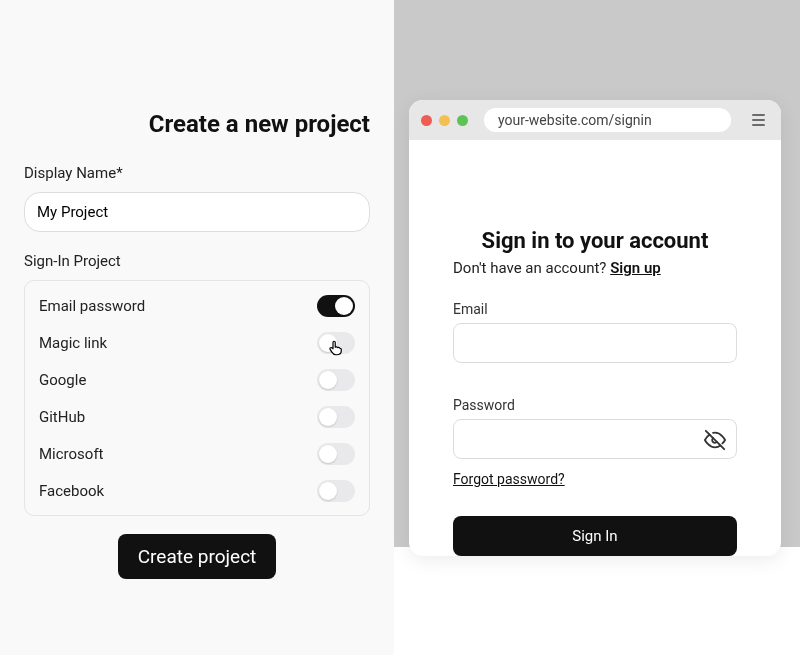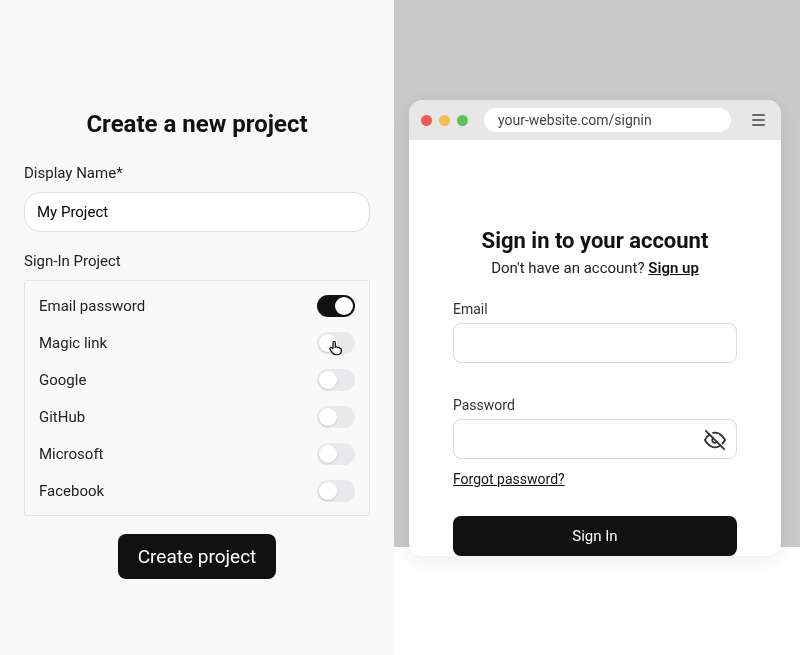--- a/index.html
+++ b/index.html
@@ -1,43 +1,43 @@
 <!DOCTYPE html>
 <html><head>
 <meta charset="utf-8">
 <style>
   * { box-sizing: border-box; margin: 0; padding: 0; font-family: -apple-system, BlinkMacSystemFont, "Segoe UI", Roboto, Helvetica, Arial, sans-serif; }
   body { width: 800px; height: 655px; display: flex; overflow: hidden; }
   .left { width: 394px; height: 655px; background: #faf9fa; padding: 110px 24px 0 24px; }
   .right { width: 406px; height: 547px; background: #c9c9c9; padding: 100px 19px 0 15px; display: flex; flex-direction: column; }
-  h1 { font-size: 24px; font-weight: 700; text-align: center; color: #111; margin-bottom: 26px; }
+  h1 { font-size: 24px; font-weight: 700; text-align: right; color: #111; margin-bottom: 26px; }
   .lbl { font-size: 15px; color: #222; margin-bottom: 10px; display: block; }
   .input { width: 100%; height: 40px; border: 1px solid #ddd; border-radius: 16px; padding: 0 12px; font-size: 15px; background: #fff; }
   .section-label { font-size: 15px; color: #222; margin: 20px 0 10px 0; }
-  .methods { border: 1px solid #e4e4e4; border-radius: 2px; padding: 6px 14px; background: #fff0; }
+  .methods { border: 1px solid #e4e4e4; border-radius: 10px; padding: 6px 14px; background: #fff0; }
   .method-row { display: flex; align-items: center; justify-content: space-between; height: 37px; position: relative; }
   .method-row span { font-size: 15px; color: #222; }
   .toggle { width: 38px; height: 22px; border-radius: 11px; background: #e9e8ea; position: relative; cursor: pointer; }
   .toggle::after { content: ""; position: absolute; width: 18px; height: 18px; border-radius: 50%; background: #fff; top: 2px; left: 2px; box-shadow: 0 1px 2px rgba(0,0,0,0.15); }
   .toggle.on { background: #111; }
   .toggle.on::after { left: 18px; }
   .create-btn { display: block; margin: 18px auto 0 auto; background: #111; color: #fff; border: none; border-radius: 8px; padding: 11px 20px; font-size: 19px; cursor: pointer; }
   .cursor { position: absolute; right: 10px; top: 14px; font-size: 16px; pointer-events: none; }
   
   .browser { background: #fff; border-radius: 14px; overflow: hidden; box-shadow: 0 4px 20px rgba(0,0,0,0.08); flex: 1 0 auto; }
   .chrome { height: 40px; background: #e7e7e8; display: flex; align-items: center; padding: 0 12px; gap: 8px; }
   .dots { display: flex; gap: 7px; }
   .dot { width: 11px; height: 11px; border-radius: 50%; }
   .dot.red { background: #ee5c54; } .dot.yellow { background: #f4bf4f; } .dot.green { background: #5ec355; }
   .url { flex: 1; background: #fff; border-radius: 16px; height: 24px; line-height: 24px; padding: 0 14px; font-size: 14px; color: #444; margin: 0 8px; }
   .hamburger { width: 22px; height: 22px; border-radius: 6px; display: flex; flex-direction: column; justify-content: center; align-items: center; gap: 3px; }
   .hamburger div { width: 13px; height: 2px; background: #6b6b6b; border-radius: 1px; }
   .page { padding: 88px 44px 0 44px; }
   .page h2 { font-size: 22px; font-weight: 700; text-align: center; color: #111; }
-  .sub { text-align: center; font-size: 15px; margin-top: 6px; color: #222; }
+  .sub { font-size: 15px; margin-top: 6px; color: #222; }
   .sub a { color: #111; text-decoration: underline; font-weight: 600; cursor: pointer; }
   .field-lbl { font-size: 14px; color: #333; margin-top: 24px; display: block; }
   .field-lbl.pw { margin-top: 34px; }
   .field { width: 100%; height: 40px; border: 1px solid #dcdcdc; border-radius: 8px; margin-top: 6px; background: #fff; position: relative; }
   .eye { position: absolute; right: 10px; top: 9px; width: 22px; height: 22px; cursor: pointer; }
   .forgot { display: inline-block; margin-top: 12px; font-size: 14px; color: #111; text-decoration: underline; cursor: pointer; }
   .signin-btn { width: 100%; margin-top: 28px; background: #111; color: #fff; border: none; border-radius: 8px; height: 40px; font-size: 15px; cursor: pointer; }
 </style>
 </head>
 <body>

